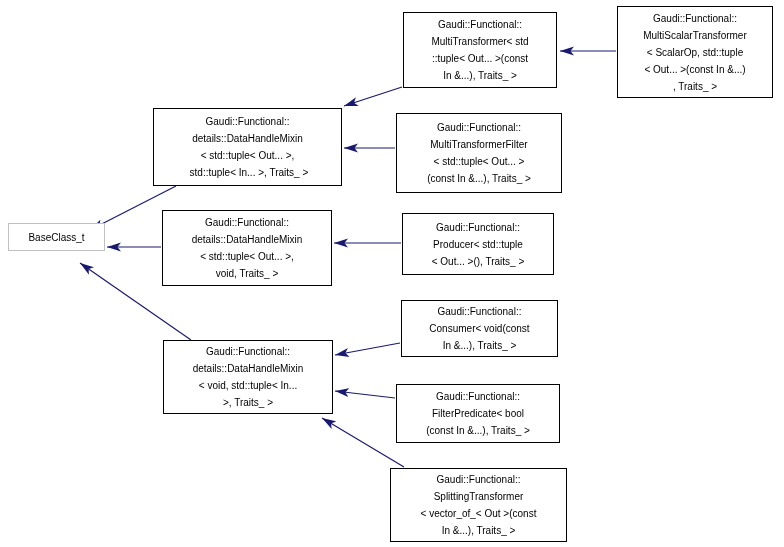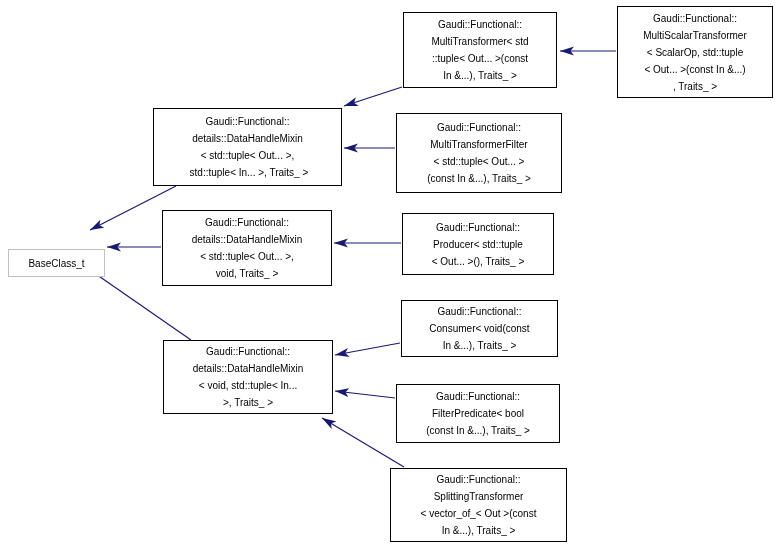--- a/index.html
+++ b/index.html
@@ -29,21 +29,21 @@
     font-size: 10px;
     line-height: 17px;
     white-space: pre;
     cursor: pointer;
   }
   .node.base {
     border-color: #c0c0c0;
     cursor: default;
   }
   
-  #n-base  { left:   8px; top: 249px; width:  97px; height: 28px; }
+  #n-base  { left:   8px; top: 223px; width:  97px; height: 28px; }
   #n-dhm1  { left: 153px; top: 108px; width: 189px; height: 78px; }
   #n-dhm2  { left: 162px; top: 210px; width: 170px; height: 76px; }
   #n-dhm3  { left: 163px; top: 340px; width: 170px; height: 74px; }
   #n-mt    { left: 403px; top:  12px; width: 154px; height: 76px; }
   #n-msct  { left: 617px; top:   6px; width: 156px; height: 92px; }
   #n-mtf   { left: 396px; top: 113px; width: 166px; height: 80px; }
   #n-prod  { left: 402px; top: 213px; width: 152px; height: 62px; }
   #n-cons  { left: 401px; top: 300px; width: 157px; height: 57px; }
   #n-fp    { left: 396px; top: 384px; width: 164px; height: 59px; }
   #n-split { left: 390px; top: 468px; width: 177px; height: 74px; }

